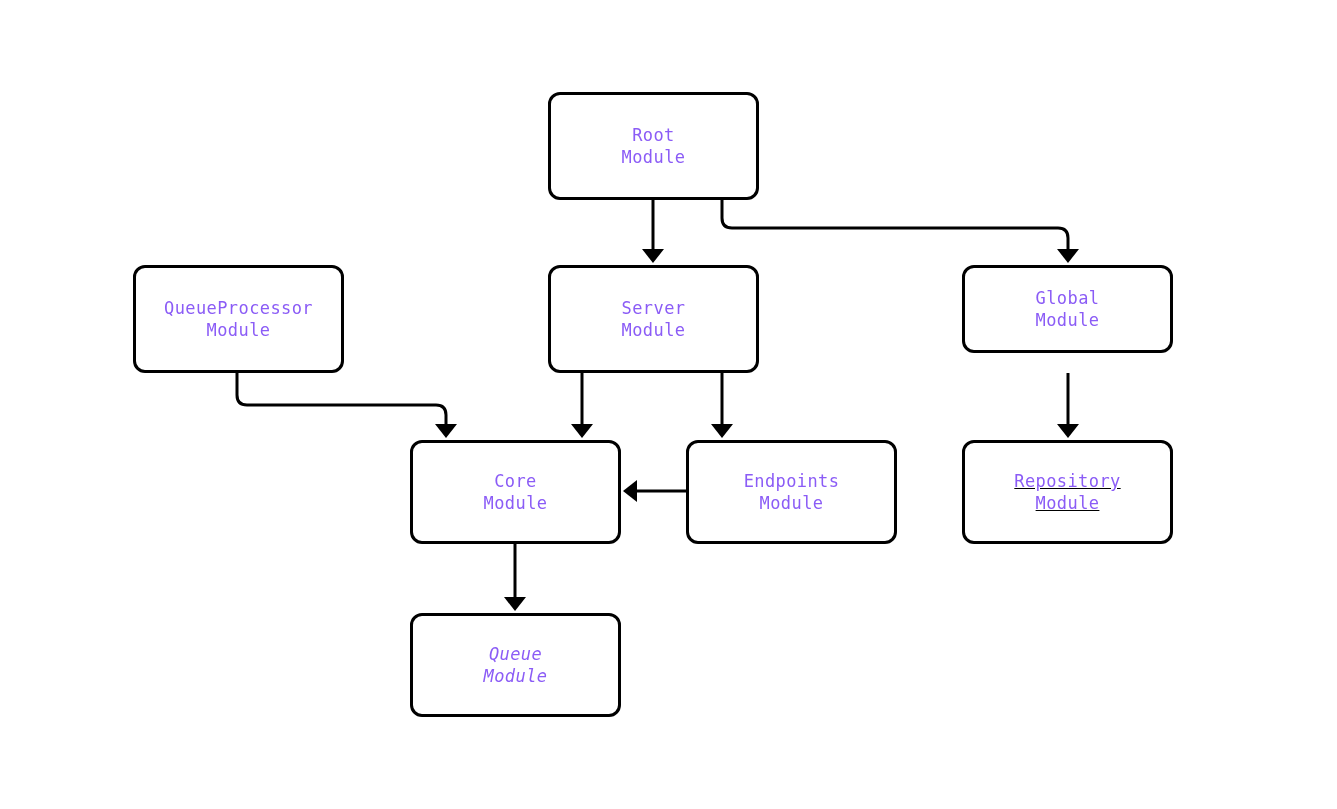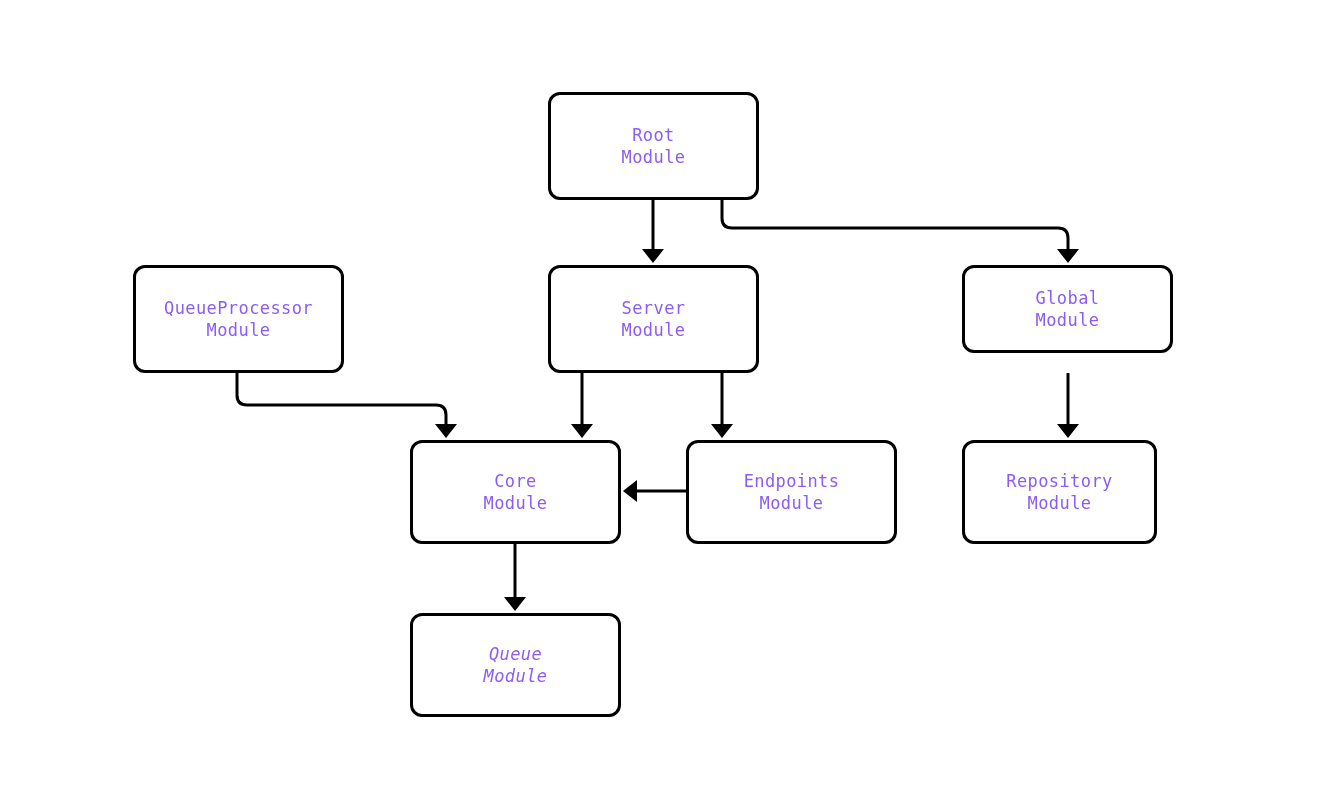--- a/index.html
+++ b/index.html
@@ -89,21 +89,21 @@
         <div class="node-label">Module</div>
       </div>
       <div class="node" style="left: 410px; top: 440px; width: 211px; height: 104px;">
         <div class="node-label">Core</div>
         <div class="node-label">Module</div>
       </div>
       <div class="node" style="left: 686px; top: 440px; width: 211px; height: 104px;">
         <div class="node-label">Endpoints</div>
         <div class="node-label">Module</div>
       </div>
-      <div class="node" style="left: 962px; top: 440px; width: 195px; height: 104px;">
+      <div class="node" style="left: 962px; top: 440px; width: 211px; height: 104px; text-decoration: underline;">
         <div class="node-label">Repository</div>
         <div class="node-label">Module</div>
       </div>
       <div class="node" style="left: 410px; top: 613px; width: 211px; height: 104px; font-style: italic;">
         <div class="node-label">Queue</div>
         <div class="node-label">Module</div>
       </div>
     </div>
 
 </div>

